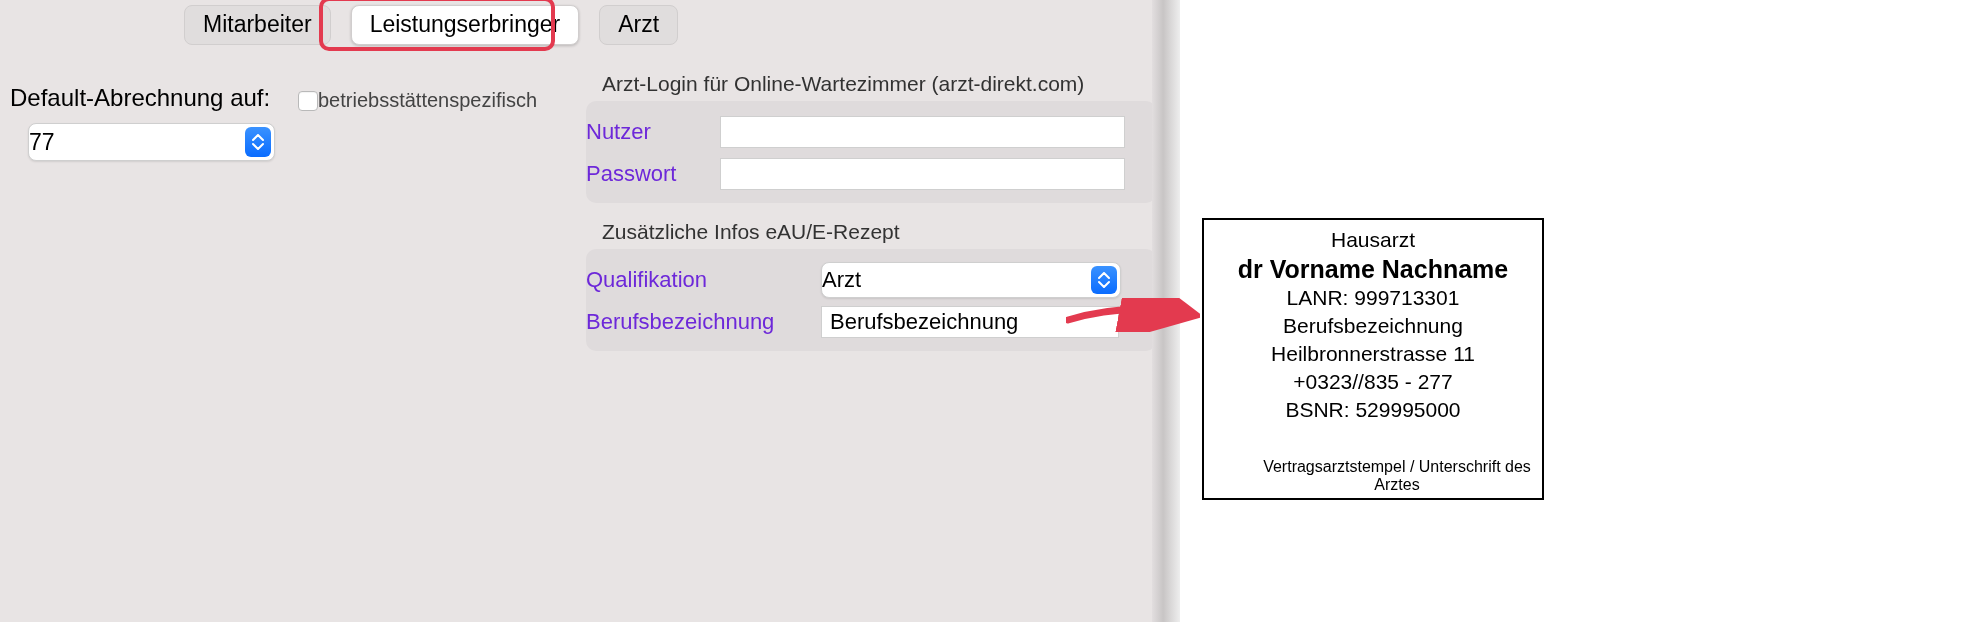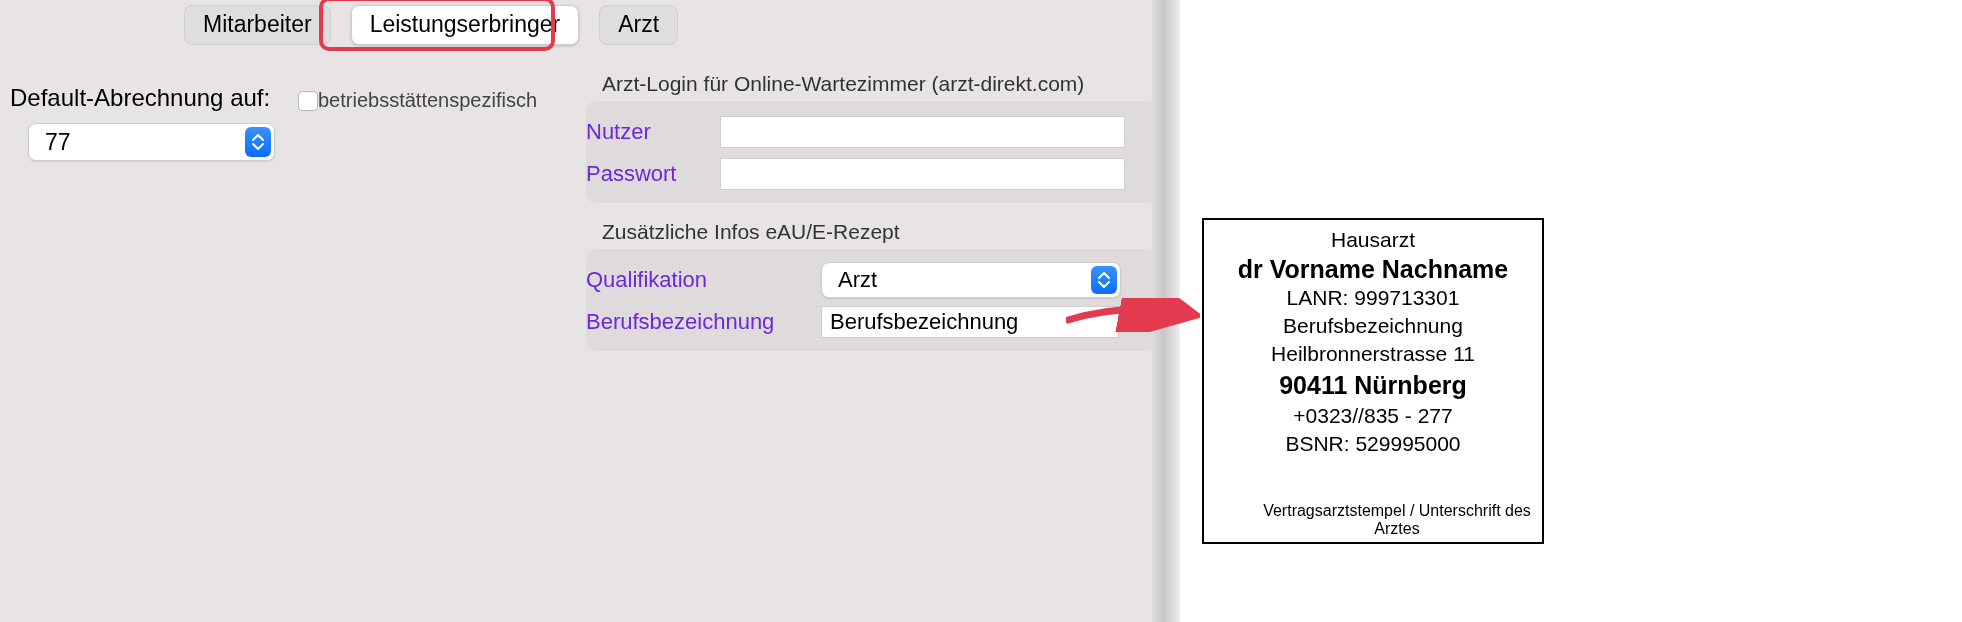--- a/index.html
+++ b/index.html
@@ -70,21 +70,21 @@
     position:absolute;top:123px;left:28px;
     width:245px;height:36px;
     background:var(--input-bg);
     border:1px solid var(--input-border);
     border-radius:8px;
     display:flex;align-items:center;
     box-shadow:0 1px 2px rgba(0,0,0,0.1);
     cursor:default;
   }
   .select-wrap .value{
-    flex:1;padding:0 16px;font-size:23px;
+    flex:1;padding:0 0;font-size:23px;
   }
   .select-arrows{
     width:26px;height:30px;margin-right:3px;
     background:linear-gradient(#3a92ff,#0a6cff);
     border-radius:6px;
     display:flex;flex-direction:column;justify-content:center;align-items:center;
   }
   .select-arrows svg{display:block}
 
   .chk{
@@ -134,21 +134,21 @@
   }
 
   
   .arrow{
     position:absolute;top:298px;left:1066px;width:134px;height:34px;pointer-events:none;
   }
 
   
   .stamp{
     position:absolute;top:218px;left:1202px;
-    width:342px;height:326px;
+    width:342px;height:282px;
     border:2px solid #000;background:#fff;
     box-sizing:border-box;
     text-align:center;
     font-family:"Helvetica Neue",Arial,sans-serif;
     padding-top:6px;
   }
   .stamp .line{line-height:28px;font-size:21px;}
   .stamp .name{font-size:25px;font-weight:700;line-height:30px;}
   .stamp .city{font-size:25px;font-weight:700;line-height:34px;}
   .stamp .footer{
@@ -238,17 +238,16 @@
   </defs>
   <path d="M2 22 Q60 4 124 16" stroke="#e33a4f" stroke-width="7" fill="none" marker-end="url(#ah)" stroke-linecap="round"></path>
 </svg>
 
 <div class="stamp">
   <div class="line">Hausarzt</div>
   <div class="name">dr Vorname Nachname</div>
   <div class="line">LANR: 999713301</div>
   <div class="line">Berufsbezeichnung</div>
   <div class="line">Heilbronnerstrasse 11</div>
-  <div class="city">90411 Nürnberg</div>
   <div class="line">+0323//835 - 277</div>
   <div class="line">BSNR: 529995000</div>
   <div class="footer">Vertragsarztstempel / Unterschrift des Arztes</div>
 </div>
 
 </body></html>

